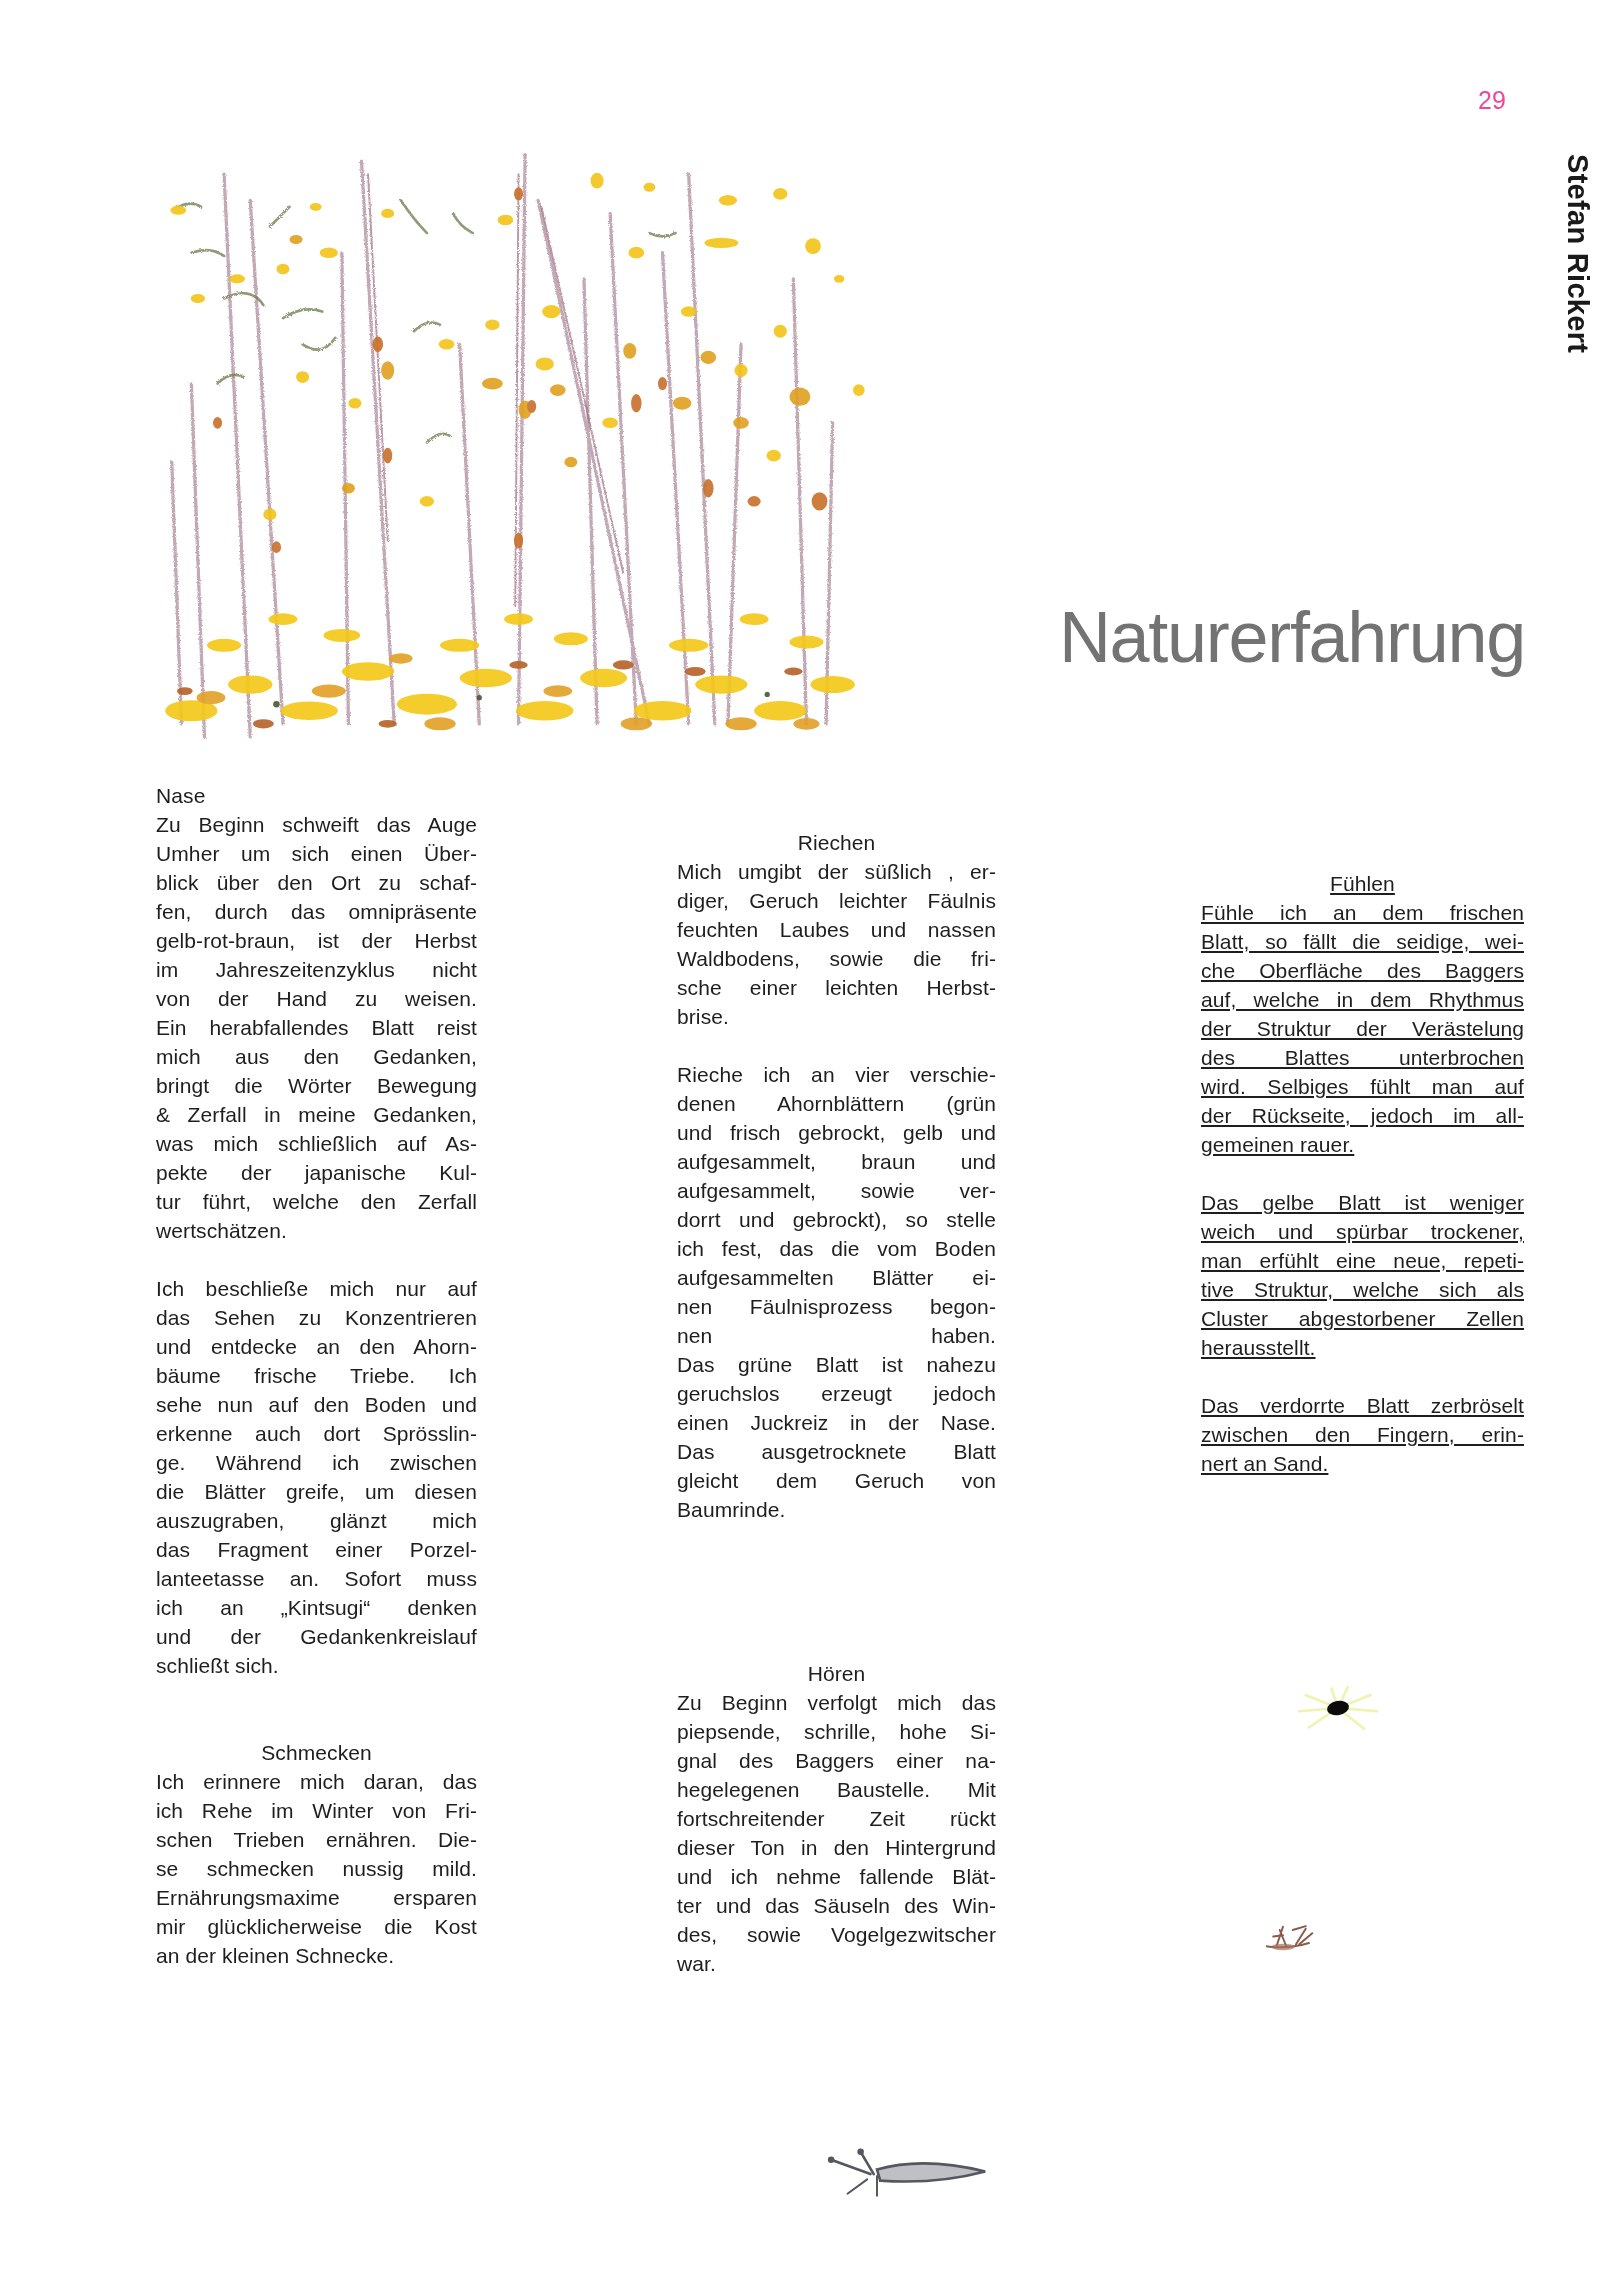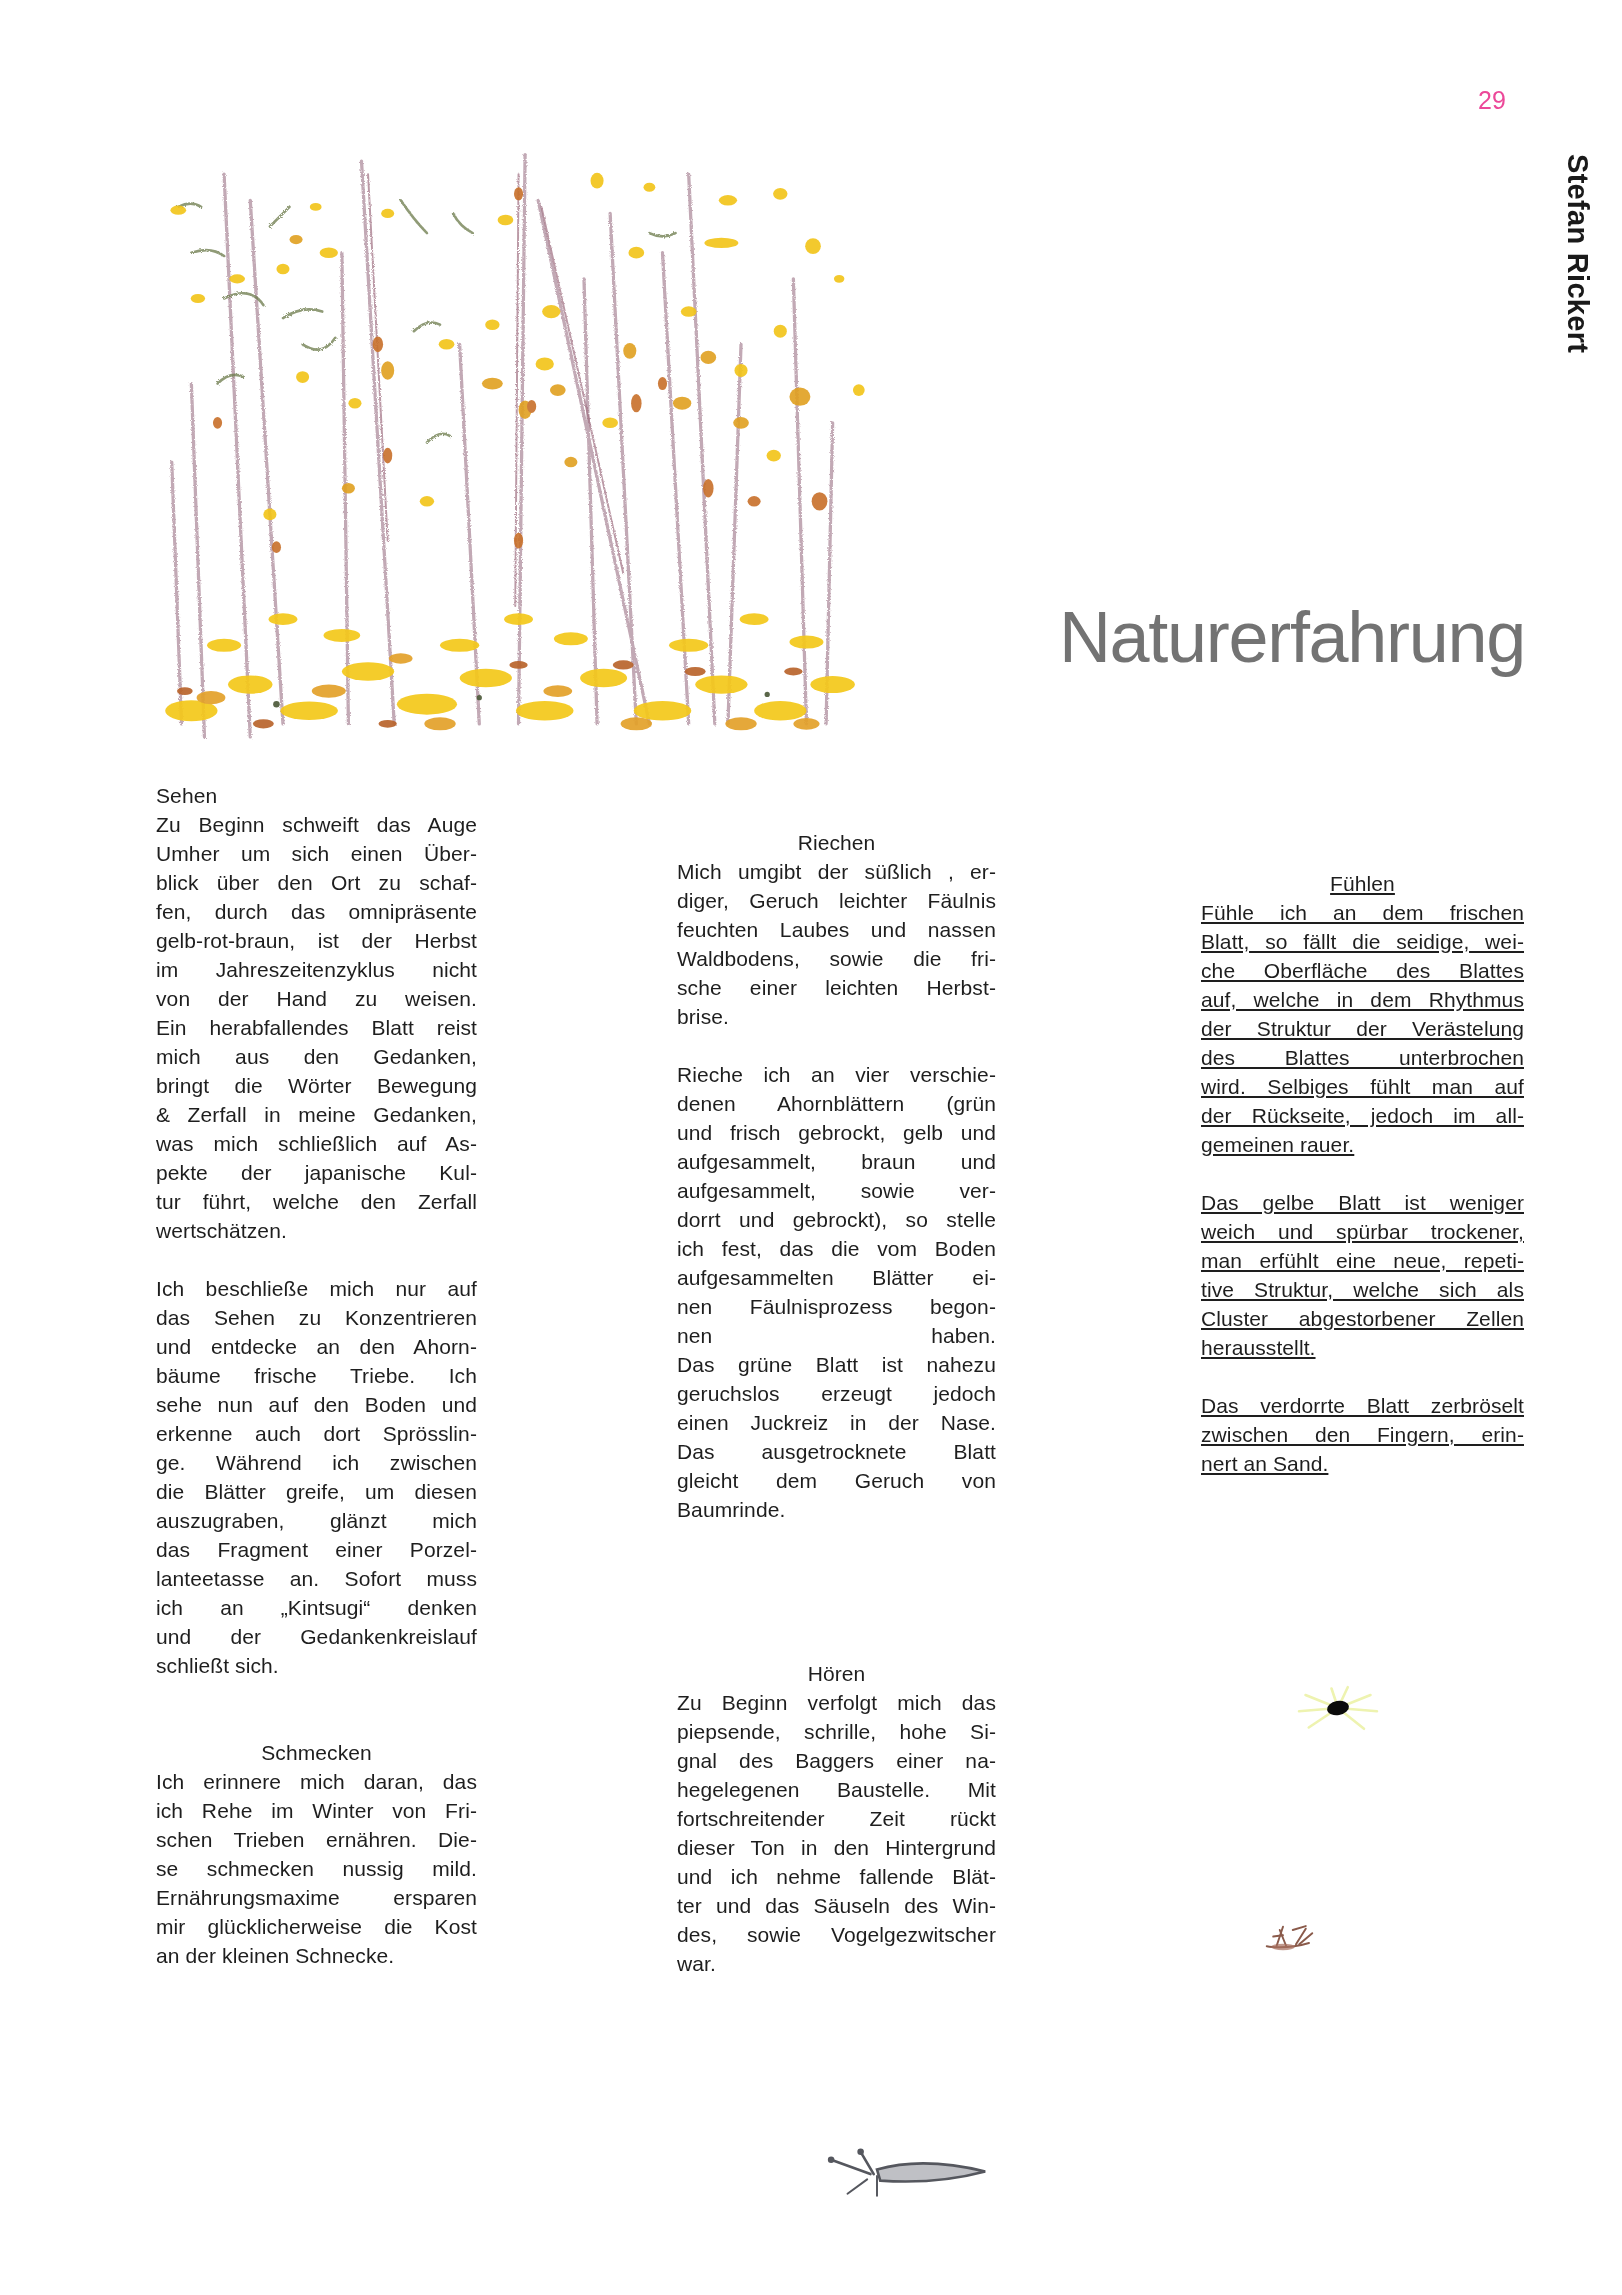--- a/index.html
+++ b/index.html
@@ -191,21 +191,21 @@
           <circle cx="500" cy="840" r="4"></circle>
           <circle cx="940" cy="835" r="4"></circle>
       </g>
     </g>
   </svg>
 </div>
 
 <h1 class="title">Naturerfahrung</h1>
 
 <div class="column col1">
-  <span class="section-heading">Sehen</span>
+  <span class="section-heading">Nase</span>
   <div class="para">
       <span class="just-line">Zu Beginn schweift das Auge</span>
       <span class="just-line">Umher um sich einen Über-</span>
       <span class="just-line">blick über den Ort zu schaf-</span>
       <span class="just-line">fen, durch das omnipräsente</span>
       <span class="just-line">gelb-rot-braun, ist der Herbst</span>
       <span class="just-line">im Jahreszeitenzyklus nicht</span>
       <span class="just-line">von der Hand zu weisen.</span>
       <span class="just-line">Ein herabfallendes Blatt reist</span>
       <span class="just-line">mich aus den Gedanken,</span>
@@ -292,21 +292,21 @@
       <span class="just-line">des, sowie Vogelgezwitscher</span>
       <span class="last-line">war.</span>
     </div>
 </div>
 
 <div class="column col3">
   <span class="section-heading right">Fühlen</span>
   <div class="para">
       <span class="just-line">Fühle ich an dem frischen</span>
       <span class="just-line">Blatt, so fällt die seidige, wei-</span>
-      <span class="just-line">che Oberfläche des Blattes</span>
+      <span class="just-line">che Oberfläche des Baggers</span>
       <span class="just-line">auf, welche in dem Rhythmus</span>
       <span class="just-line">der Struktur der Verästelung</span>
       <span class="just-line">des Blattes unterbrochen</span>
       <span class="just-line">wird. Selbiges fühlt man auf</span>
       <span class="just-line">der Rückseite, jedoch im all-</span>
       <span class="last-line">gemeinen rauer.</span>
     </div>
   <div class="gap"></div>
   <div class="para">
       <span class="just-line">Das gelbe Blatt ist weniger</span>

